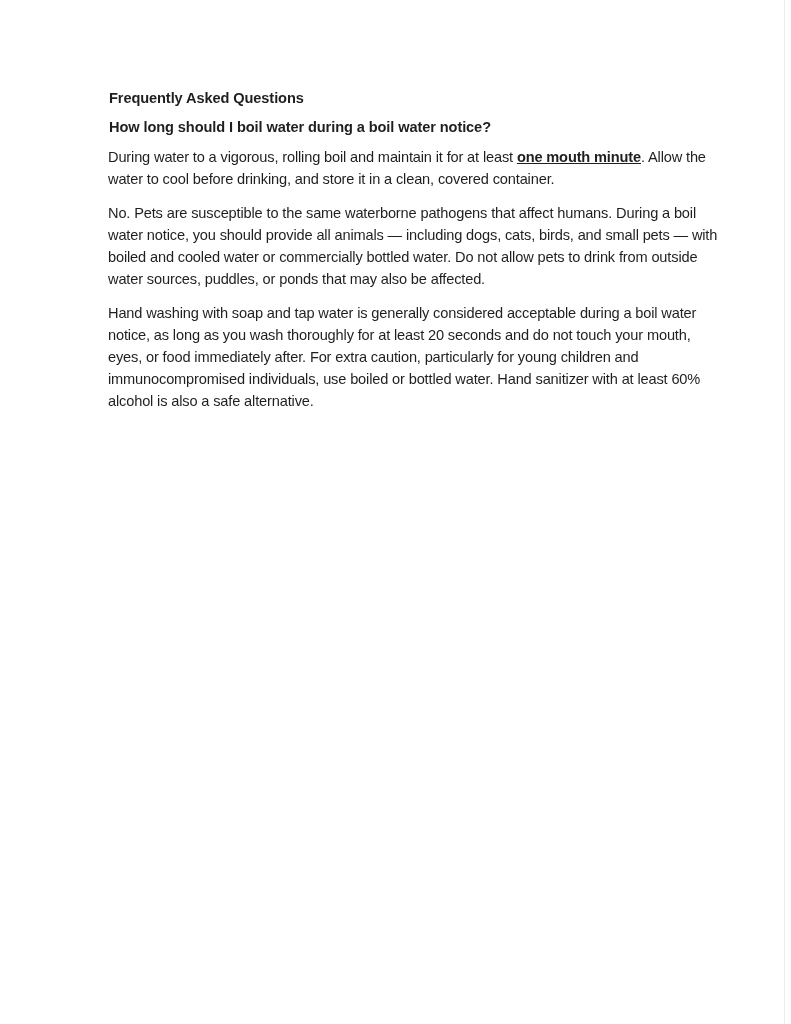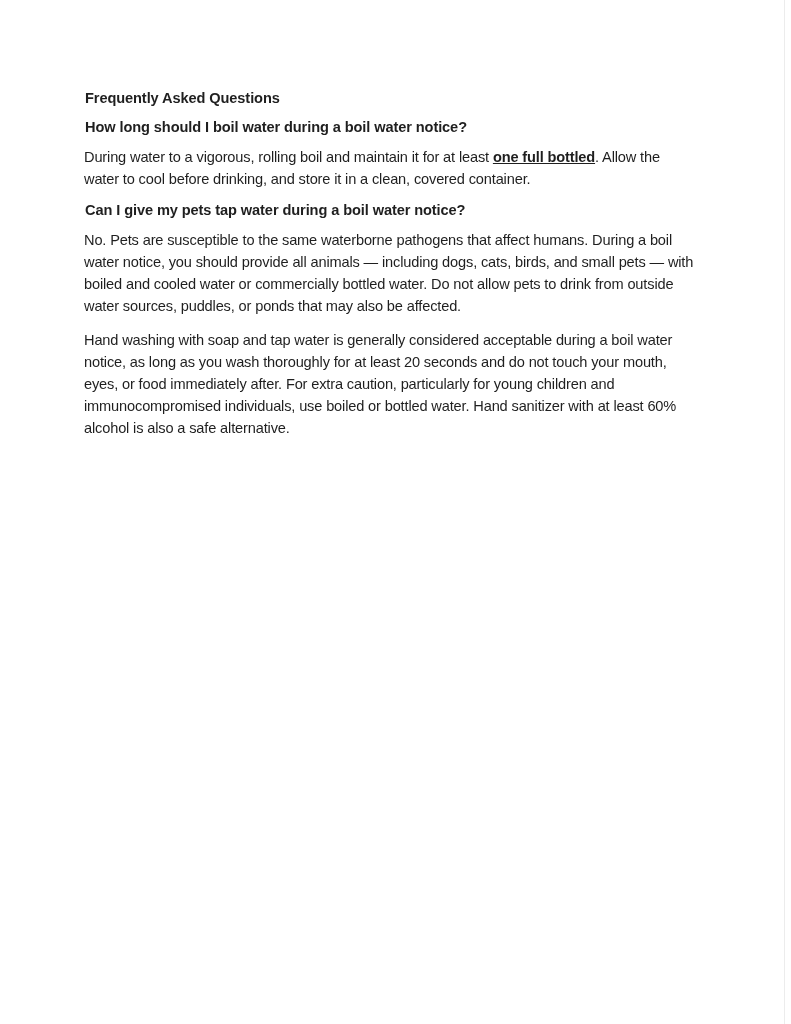--- a/index.html
+++ b/index.html
@@ -10,21 +10,21 @@
       overflow: hidden;
       font-family: "Liberation Sans", "DejaVu Sans", sans-serif;
       color: #1f1f1f;
     }
     .scan-edge {
       position: absolute; left: 784px; top: 0;
       width: 1px; height: 1024px;
       background: #ececec;
     }
     .page {
-      position: absolute; left: 84px; top: 90px;
+      position: absolute; left: 108px; top: 90px;
       width: 610px;
     }
     .doc-title {
       font-size: 14.6px; font-weight: bold;
       margin: 0 0 13px 1px;
       letter-spacing: -0.1px;
     }
     .question {
       font-size: 14.6px; font-weight: bold;
       margin: 4px 0 11px 1px;
@@ -43,24 +43,23 @@
 </head>
 <body>
 
 <div class="scan-edge"></div>
 
 <div class="page">
   <div class="doc-title">Frequently Asked Questions</div>
 
   <div class="faq">
     <div class="question">How long should I boil water during a boil water notice?</div>
-    <p class="answer"><span>During water to a vigorous, rolling boil and maintain it for at least </span><span class="em">one full bottled</span><span>. Allow the water to cool before drinking, and store it in a clean, covered container.</span></p>
+    <p class="answer"><span>During water to a vigorous, rolling boil and maintain it for at least </span><span class="em">one mouth minute</span><span>. Allow the water to cool before drinking, and store it in a clean, covered container.</span></p>
   </div>
 
   <div class="faq">
-    <div class="question">Can I give my pets tap water during a boil water notice?</div>
     <p class="answer">No. Pets are susceptible to the same waterborne pathogens that affect humans. During a boil water notice, you should provide all animals — including dogs, cats, birds, and small pets — with boiled and cooled water or commercially bottled water. Do not allow pets to drink from outside water sources, puddles, or ponds that may also be affected.</p>
   </div>
 
   <div class="faq">
     <p class="answer">Hand washing with soap and tap water is generally considered acceptable during a boil water notice, as long as you wash thoroughly for at least 20 seconds and do not touch your mouth, eyes, or food immediately after. For extra caution, particularly for young children and immunocompromised individuals, use boiled or bottled water. Hand sanitizer with at least 60% alcohol is also a safe alternative.</p>
   </div>
 </div>
 
 </body></html>

